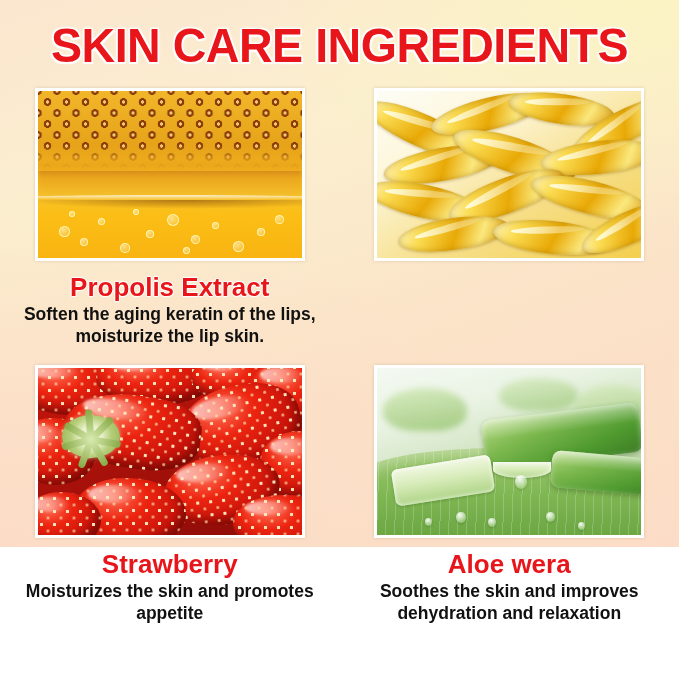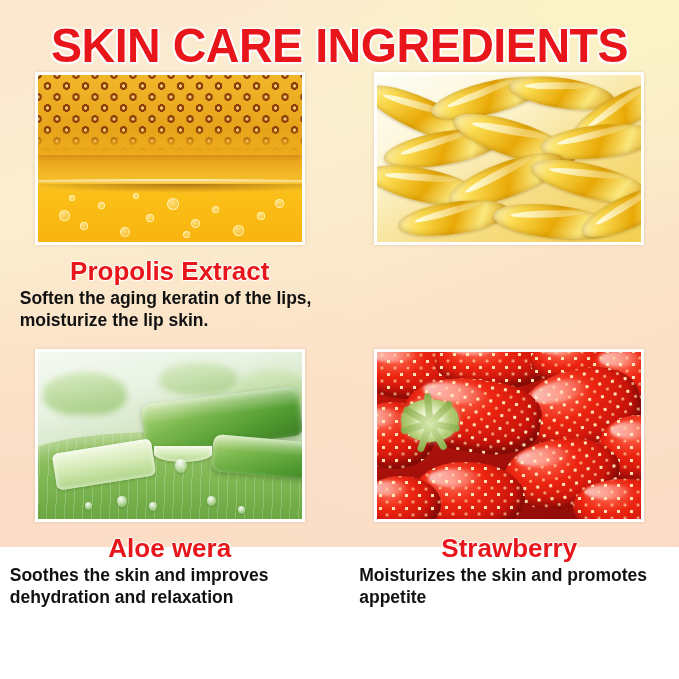--- a/index.html
+++ b/index.html
@@ -29,21 +29,21 @@
        0 0 4px #fff, 0 0 4px #fff,
        1.5px 0 0 #fff, -1.5px 0 0 #fff,
        0 1.5px 0 #fff, 0 -1.5px 0 #fff,
        1.5px 1.5px 0 #fff, -1.5px -1.5px 0 #fff,
        1.5px -1.5px 0 #fff, -1.5px 1.5px 0 #fff;
     white-space:nowrap;
   }
 
   
   .grid{
-    position:absolute;left:0;top:72px;width:679px;
+    position:absolute;left:0;top:88px;width:679px;
   }
   .row{display:flex;}
   .card{
     width:339.5px;box-sizing:border-box;
     display:flex;flex-direction:column;align-items:center;
   }
   .photo-frame{
     background:#fff;
     padding:3px;
     box-shadow:0 0 3px rgba(140,110,80,.25);
@@ -53,21 +53,21 @@
     width:100%;height:100%;position:relative;overflow:hidden;
   }
 
   .heading{
     font-size:26px;font-weight:bold;color:#e8161a;
     margin-top:11px;line-height:30px;white-space:nowrap;
     text-shadow:0 0 3px #fff,1px 0 0 #fff,-1px 0 0 #fff,0 1px 0 #fff,0 -1px 0 #fff;
   }
   .desc{
     font-size:17.5px;font-weight:bold;color:#111;
-    line-height:22px;margin-top:1px;
+    line-height:22px;text-align:center;margin-top:1px;
     max-width:300px;
   }
   .card.wide .desc{max-width:320px;}
 
   
   .honey-bg{
     position:absolute;inset:0;
     background:
       linear-gradient(180deg,
         #f0a81c 0%, #e9a11b 40%,
@@ -273,20 +273,75 @@
             <span class="cap" style="left:44%;top:78%;width:45%;height:20%;transform:rotate(6deg);"></span>
             <span class="cap" style="left:76%;top:72%;width:40%;height:19%;transform:rotate(-24deg);"></span>
           </div>
         </div>
       </div>
 
     </div>
 
     <div class="row" style="margin-top:18px;">
 
+      <div class="card">
+        <div class="photo-frame">
+          <div class="photo">
+            <div class="straw-bg"></div>
+            <span class="berry" style="left:-8%;top:-6%;width:40%;height:34%;border-radius:50% 46% 48% 52%;">
+                <span class="glint"></span>
+              </span>
+            <span class="berry" style="left:22%;top:-10%;width:44%;height:32%;border-radius:48% 52% 46% 50%;">
+                <span class="glint"></span>
+              </span>
+            <span class="berry" style="left:58%;top:-8%;width:34%;height:28%;border-radius:50%;">
+                <span class="glint"></span>
+              </span>
+            <span class="berry" style="left:80%;top:-4%;width:34%;height:36%;border-radius:46% 54% 50% 48%;">
+                <span class="glint"></span>
+              </span>
+            <span class="berry" style="left:54%;top:10%;width:46%;height:48%;border-radius:52% 48% 44% 56%;transform:rotate(-12deg);">
+                <span class="glint"></span>
+              </span>
+            <span class="berry" style="left:10%;top:16%;width:52%;height:44%;border-radius:58% 42% 46% 54%;transform:rotate(8deg);">
+                <span class="glint"></span>
+              </span>
+            <span class="berry" style="left:-10%;top:30%;width:32%;height:40%;border-radius:50% 50% 48% 52%;">
+                <span class="glint"></span>
+              </span>
+            <span class="berry" style="left:84%;top:38%;width:34%;height:40%;border-radius:48% 52% 54% 46%;">
+                <span class="glint"></span>
+              </span>
+            <span class="berry" style="left:48%;top:52%;width:44%;height:42%;border-radius:50% 46% 52% 48%;transform:rotate(-6deg);">
+                <span class="glint"></span>
+              </span>
+            <span class="berry" style="left:14%;top:66%;width:42%;height:42%;border-radius:46% 54% 50% 50%;">
+                <span class="glint"></span>
+              </span>
+            <span class="berry" style="left:-6%;top:74%;width:30%;height:34%;border-radius:50%;">
+                <span class="glint"></span>
+              </span>
+            <span class="berry" style="left:74%;top:76%;width:38%;height:34%;border-radius:52% 48% 46% 54%;">
+                <span class="glint"></span>
+              </span>
+            <span class="calyx" style="left:9%;top:28%;width:22%;height:26%;">
+              <span style="transform:rotate(-150deg)"></span>
+              <span style="transform:rotate(-95deg)"></span>
+              <span style="transform:rotate(-45deg)"></span>
+              <span style="transform:rotate(10deg)"></span>
+              <span style="transform:rotate(60deg)"></span>
+              <span style="transform:rotate(110deg)"></span>
+              <span style="transform:rotate(165deg)"></span>
+            </span>
+          </div>
+        </div>
+        <div class="heading">Strawberry</div>
+        <div class="desc">Moisturizes the skin and promotes appetite</div>
+      </div>
+
       <div class="card wide">
         <div class="photo-frame">
           <div class="photo">
             <div class="aloe-bg"></div>
             <span class="aloe-blur" style="left:2%;top:12%;width:32%;height:26%;"></span>
             <span class="aloe-blur" style="left:46%;top:6%;width:30%;height:20%;opacity:.75;"></span>
             <span class="aloe-blur" style="left:74%;top:10%;width:30%;height:30%;opacity:.8;"></span>
             <div class="aloe-leafbed"></div>
             <span class="aloe-slab" style="left:40%;top:26%;width:60%;height:30%;transform:rotate(-7deg);"></span>
             <span class="aloe-slab" style="left:66%;top:52%;width:44%;height:22%;transform:rotate(5deg);"></span>
@@ -297,70 +352,15 @@
             <span class="drop" style="left:42%;top:90%;width:8px;height:9px;"></span>
             <span class="drop" style="left:18%;top:90%;width:7px;height:8px;"></span>
             <span class="drop" style="left:64%;top:86%;width:9px;height:10px;"></span>
             <span class="drop" style="left:76%;top:92%;width:7px;height:8px;"></span>
           </div>
         </div>
         <div class="heading">Aloe wera</div>
         <div class="desc">Soothes the skin and improves dehydration and relaxation</div>
       </div>
 
-      <div class="card">
-        <div class="photo-frame">
-          <div class="photo">
-            <div class="straw-bg"></div>
-            <span class="berry" style="left:-8%;top:-6%;width:40%;height:34%;border-radius:50% 46% 48% 52%;">
-                <span class="glint"></span>
-              </span>
-            <span class="berry" style="left:22%;top:-10%;width:44%;height:32%;border-radius:48% 52% 46% 50%;">
-                <span class="glint"></span>
-              </span>
-            <span class="berry" style="left:58%;top:-8%;width:34%;height:28%;border-radius:50%;">
-                <span class="glint"></span>
-              </span>
-            <span class="berry" style="left:80%;top:-4%;width:34%;height:36%;border-radius:46% 54% 50% 48%;">
-                <span class="glint"></span>
-              </span>
-            <span class="berry" style="left:54%;top:10%;width:46%;height:48%;border-radius:52% 48% 44% 56%;transform:rotate(-12deg);">
-                <span class="glint"></span>
-              </span>
-            <span class="berry" style="left:10%;top:16%;width:52%;height:44%;border-radius:58% 42% 46% 54%;transform:rotate(8deg);">
-                <span class="glint"></span>
-              </span>
-            <span class="berry" style="left:-10%;top:30%;width:32%;height:40%;border-radius:50% 50% 48% 52%;">
-                <span class="glint"></span>
-              </span>
-            <span class="berry" style="left:84%;top:38%;width:34%;height:40%;border-radius:48% 52% 54% 46%;">
-                <span class="glint"></span>
-              </span>
-            <span class="berry" style="left:48%;top:52%;width:44%;height:42%;border-radius:50% 46% 52% 48%;transform:rotate(-6deg);">
-                <span class="glint"></span>
-              </span>
-            <span class="berry" style="left:14%;top:66%;width:42%;height:42%;border-radius:46% 54% 50% 50%;">
-                <span class="glint"></span>
-              </span>
-            <span class="berry" style="left:-6%;top:74%;width:30%;height:34%;border-radius:50%;">
-                <span class="glint"></span>
-              </span>
-            <span class="berry" style="left:74%;top:76%;width:38%;height:34%;border-radius:52% 48% 46% 54%;">
-                <span class="glint"></span>
-              </span>
-            <span class="calyx" style="left:9%;top:28%;width:22%;height:26%;">
-              <span style="transform:rotate(-150deg)"></span>
-              <span style="transform:rotate(-95deg)"></span>
-              <span style="transform:rotate(-45deg)"></span>
-              <span style="transform:rotate(10deg)"></span>
-              <span style="transform:rotate(60deg)"></span>
-              <span style="transform:rotate(110deg)"></span>
-              <span style="transform:rotate(165deg)"></span>
-            </span>
-          </div>
-        </div>
-        <div class="heading">Strawberry</div>
-        <div class="desc">Moisturizes the skin and promotes appetite</div>
-      </div>
-
     </div>
   </div>
 </div>
 
 </body></html>

